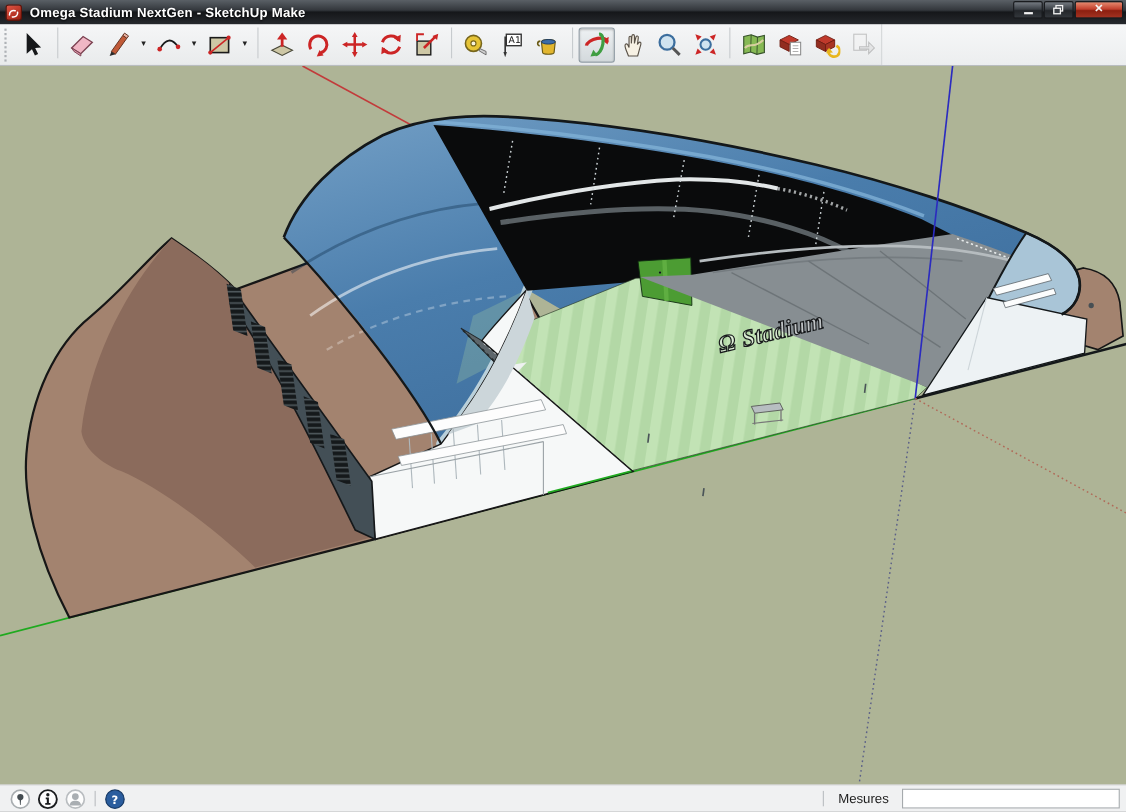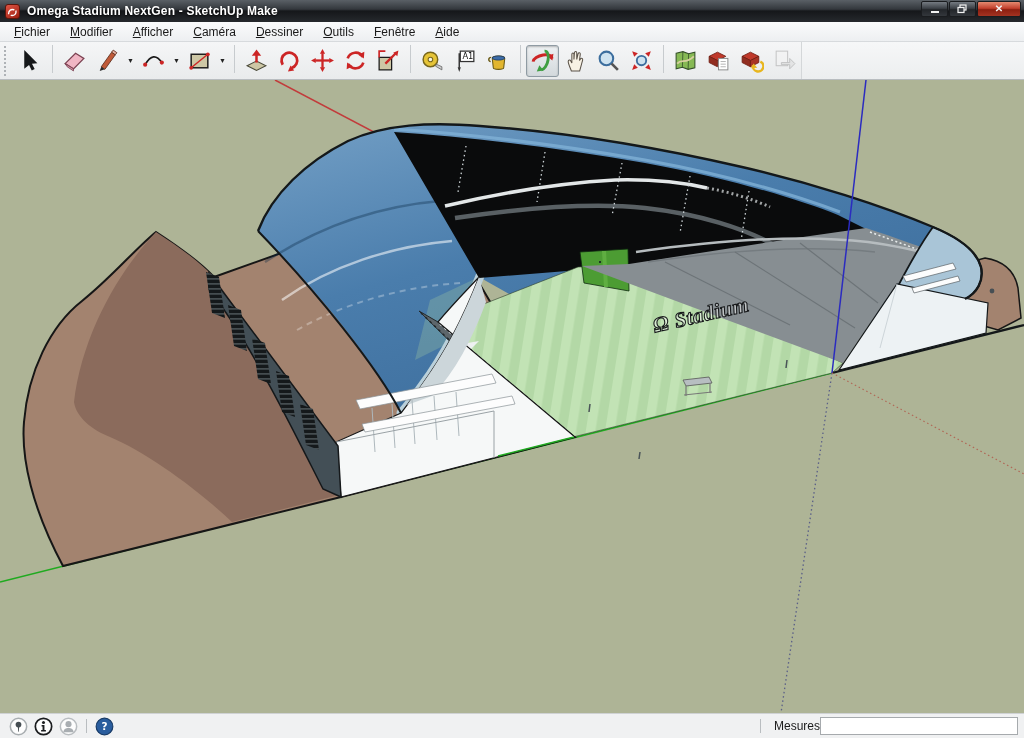--- a/index.html
+++ b/index.html
@@ -31,21 +31,21 @@
   
   .viewport{flex:1;position:relative;background:#aeb496;overflow:hidden;}
   .viewport svg{display:block;width:100%;height:100%;}
   
   .statusbar{height:25px;flex:0 0 25px;background:#f0f1f2;border-top:1px solid #cfd2d4;display:flex;align-items:center;font-size:12px;color:#1b1b1b;padding:0 6px;}
   .sb-ico{width:19px;height:19px;margin:0 3px;cursor:default;}
   .sb-ico svg{width:19px;height:19px;display:block;}
   .sb-div{width:1px;height:14px;background:#b9bdc0;margin:0 5px;}
   .sb-hint{margin-left:22px;white-space:pre;}
   .sb-right{margin-left:auto;display:flex;align-items:center;}
-  .sb-mesures{margin:0 0 0 8px;}
+  .sb-mesures{margin:0 12px 0 8px;}
   .sb-input{width:198px;height:18px;border:1px solid #a6aaad;background:#fff;font-family:"Liberation Sans",sans-serif;font-size:12px;padding:0 4px;}
 </style>
 </head>
 <body>
 
 <div class="app">
 
   <div class="titlebar">
     <span class="app-ico">
       <svg viewBox="0 0 15 15">
@@ -62,30 +62,20 @@
       <span class="wbtn">
           <svg width="11" height="10" viewBox="0 0 11 10">
             <rect x="3" y="1" width="6" height="5" fill="none" stroke="#f2f2f2" stroke-width="1.2"></rect>
             <rect x="1" y="3.5" width="6" height="5" fill="#3c4147" stroke="#f2f2f2" stroke-width="1.2"></rect>
           </svg>
         </span>
       <span class="wbtn close">✕</span>
     </span>
   </div>
 
-  <div class="menubar">
-    <span class="menu-item"><u>F</u>ichier</span>
-    <span class="menu-item"><u>M</u>odifier</span>
-    <span class="menu-item"><u>A</u>fficher</span>
-    <span class="menu-item"><u>C</u>améra</span>
-    <span class="menu-item"><u>D</u>essiner</span>
-    <span class="menu-item"><u>O</u>utils</span>
-    <span class="menu-item"><u>F</u>enêtre</span>
-    <span class="menu-item"><u>A</u>ide</span>
-  </div>
 
   <div class="toolbar">
     <span class="drag-handle"></span>
     <span id="tb-buttons" style="display:flex;">
         <span class="tool">
           <svg viewBox="0 0 24 24">
             <path d="M6 2 L6 20 L10.6 16.2 L13.2 21.6 L16 20.2 L13.4 15 L18.6 14.6 Z" fill="#16181a"></path>
           </svg>
         </span>
         <span class="tb-sep"></span>

